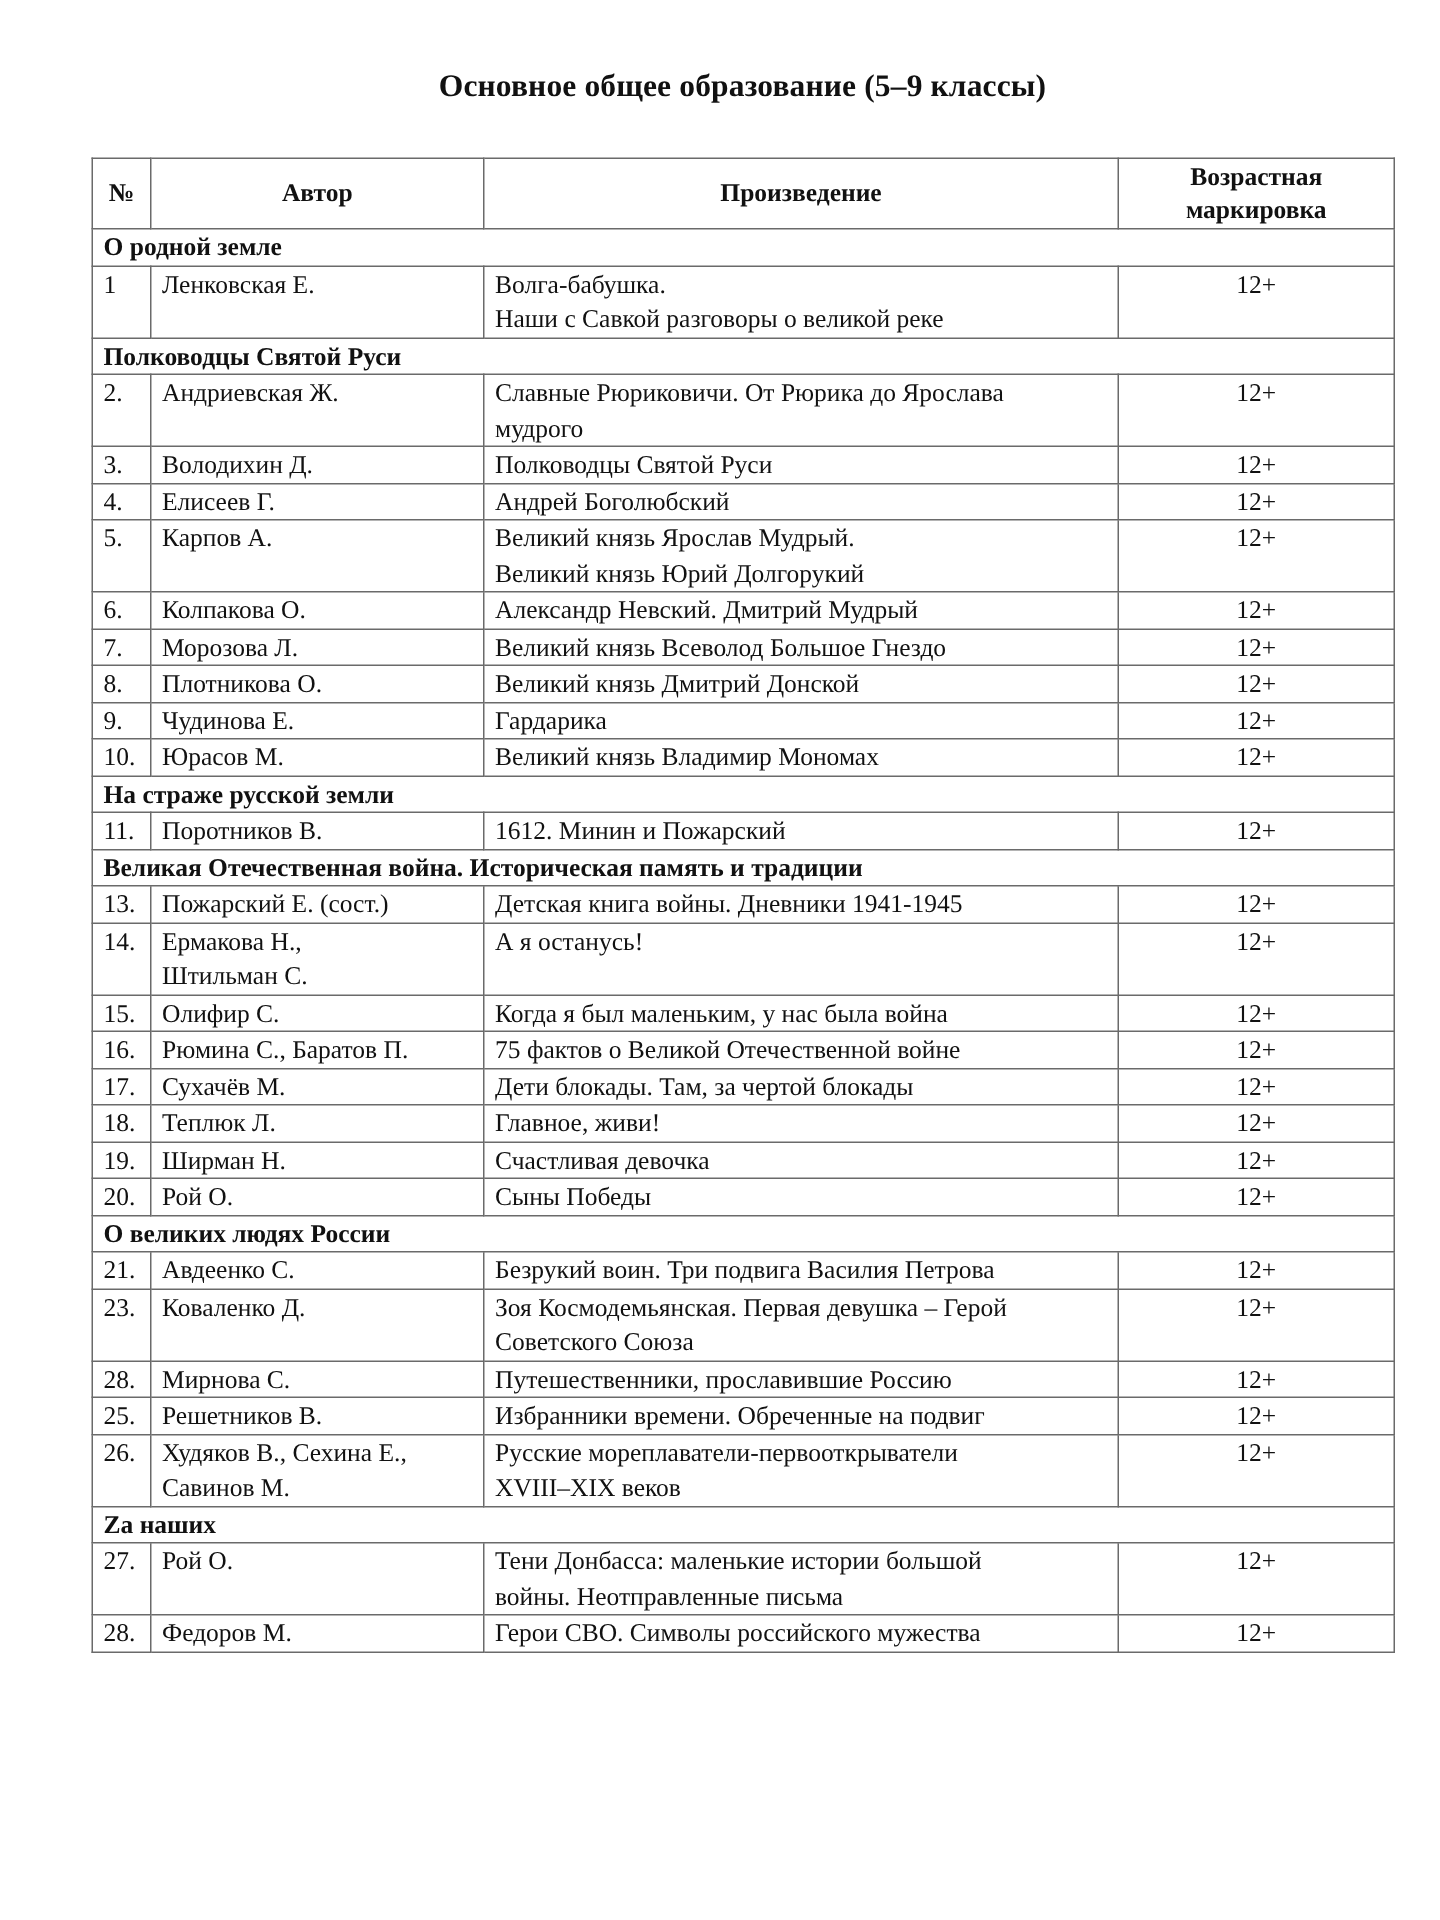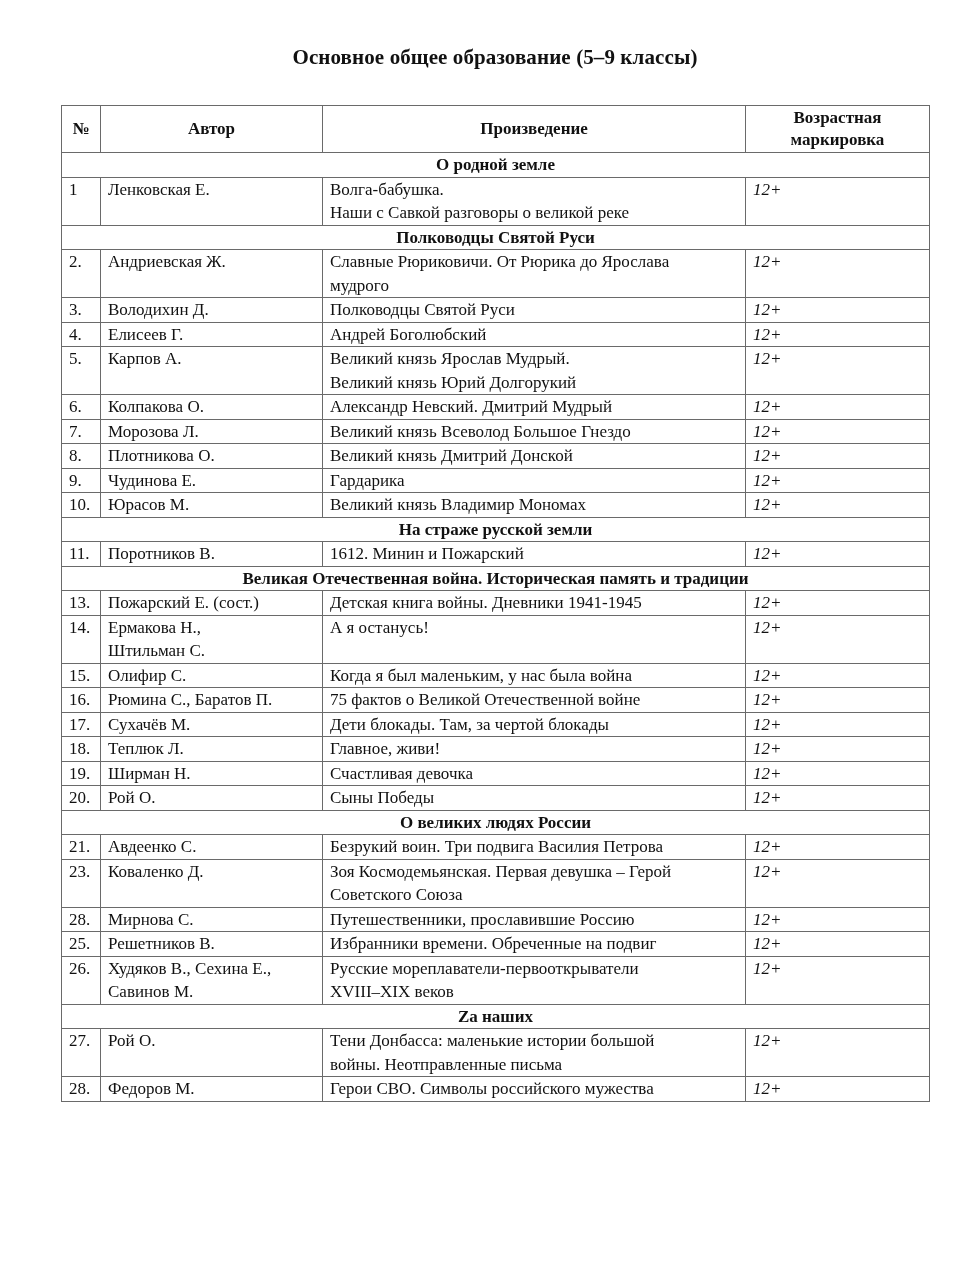--- a/index.html
+++ b/index.html
@@ -11,22 +11,22 @@
                border-collapse: collapse; table-layout: fixed; font-size: 17px; }
   table.list td, table.list th { border: 1.3px solid #6a6a6a; padding: 0 7px; vertical-align: top;
                line-height: 23.5px; }
   table.list th { font-weight: bold; vertical-align: middle; text-align: center; height: 46px;
                line-height: 22px; font-size: 17px; }
   col.c-num { width: 39px; }
   col.c-author { width: 222px; }
   col.c-work { width: 423px; }
   col.c-age { width: 184px; }
   td.num { padding: 0 0 0 6px; }
-  td.age { text-align: left; font-style: italic; }
-  tr.section td { font-weight: bold; text-align: center; }
+  td.age { text-align: center; }
+  tr.section td { font-weight: bold; }
   .work-line { display: block; }
 </style>
 </head>
 <body>
 
 <div class="title">Основное общее образование (5–9 классы)</div>
 
 <table class="list">
   <colgroup>
     <col class="c-num">

